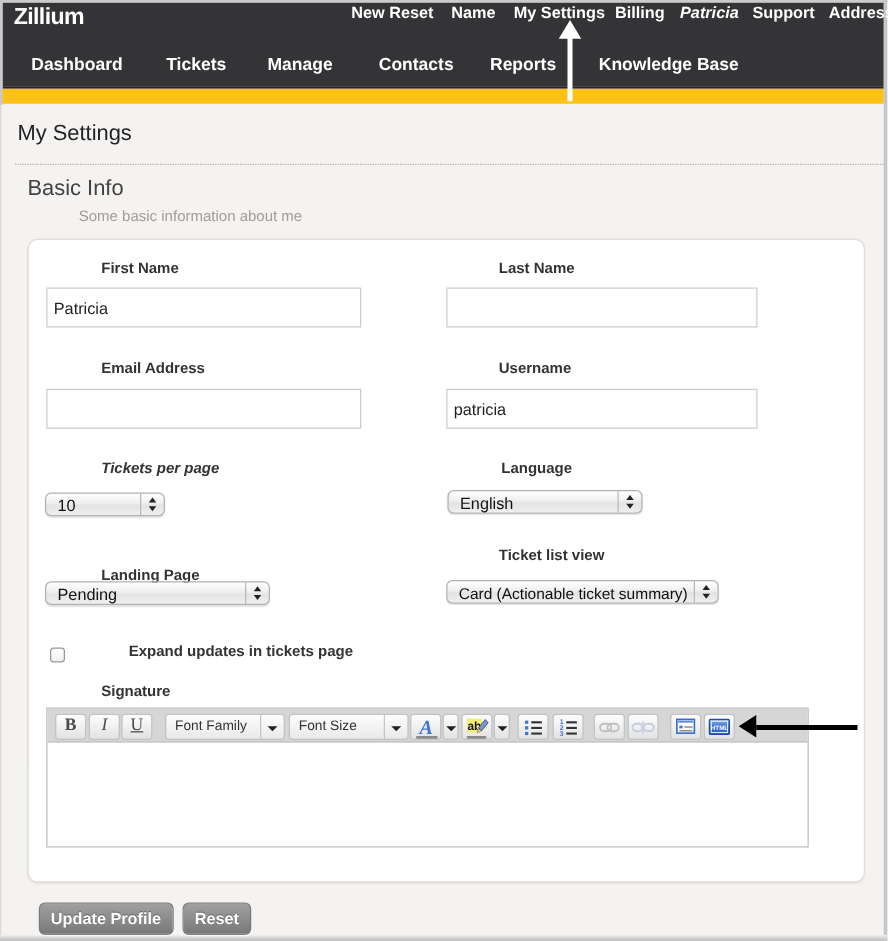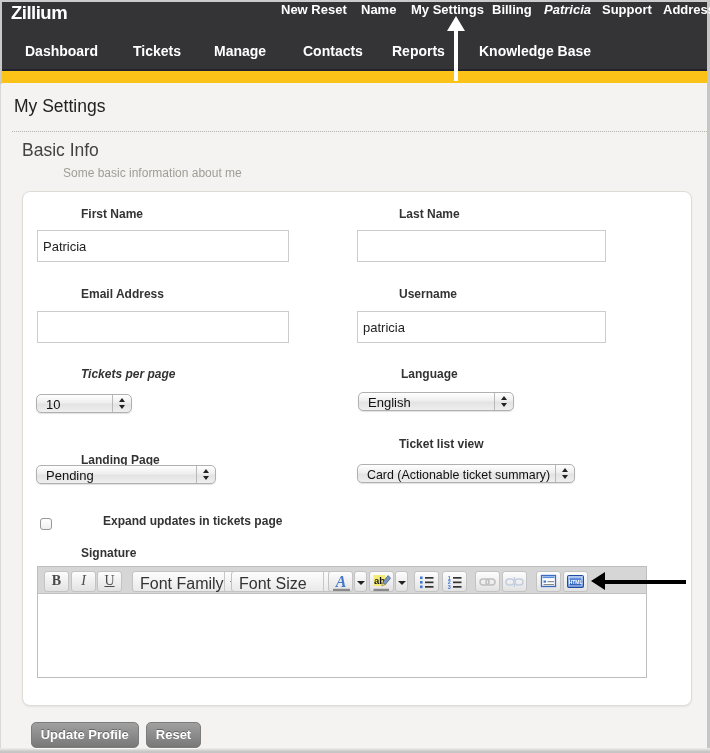--- a/index.html
+++ b/index.html
@@ -41,21 +41,21 @@
 .msel .up{position:absolute;left:5.5px;top:3px;width:0;height:0;border-left:3.5px solid transparent;border-right:3.5px solid transparent;border-bottom:4.5px solid #222;}
 .msel .dn{position:absolute;left:5.5px;bottom:3px;width:0;height:0;border-left:3.5px solid transparent;border-right:3.5px solid transparent;border-top:4.5px solid #222;}
 
 #cb{left:40px;top:518px;width:10px;height:10px;border:1.5px solid #979797;border-radius:3px;background:linear-gradient(#fff,#f0f0f0);}
 
 #editor{left:37px;top:566px;width:608px;height:110px;border:1px solid #bdbdbd;background:#fff;}
 #toolbar{left:0;top:0;width:608px;height:26px;background:#d6d6d6;border-bottom:1px solid #c2c2c2;}
 .tbtn{position:absolute;top:4px;width:23px;height:19px;border:1px solid #c3c3c3;border-radius:3px;
   background:linear-gradient(#fdfdfd,#e2e2e2);}
 .tcombo{position:absolute;top:4px;height:19px;border:1px solid #c3c3c3;border-radius:3px;
-  background:linear-gradient(#fdfdfd,#e9e9e9);font-size:16px;color:#333;padding-left:16px;}
+  background:linear-gradient(#fdfdfd,#e9e9e9);font-size:11px;color:#333;}
 .tcombo .cartxt{position:absolute;left:7px;top:3px;white-space:nowrap;}
 .tcombo .carbtn{position:absolute;right:0;top:0;bottom:0;width:18px;border-left:1px solid #c6c6c6;}
 .dtri{position:absolute;width:0;height:0;border-left:4px solid transparent;border-right:4px solid transparent;border-top:4.5px solid #222;}
 .serifb{font-family:"Liberation Serif",serif;font-size:14px;color:#4a4a4a;text-align:center;line-height:18px;}
 
 #barr-shaft{left:605px;top:580px;width:81px;height:4px;background:#000;}
 #barr-head{left:591px;top:572px;width:0;height:0;border-top:9.5px solid transparent;border-bottom:9.5px solid transparent;border-right:14px solid #000;}
 
 .gbtn{top:722px;height:24px;border:1px solid #7c7c7c;border-radius:5px;
   background:linear-gradient(#a0a0a0,#787878);color:#fff;font-size:13px;font-weight:bold;

